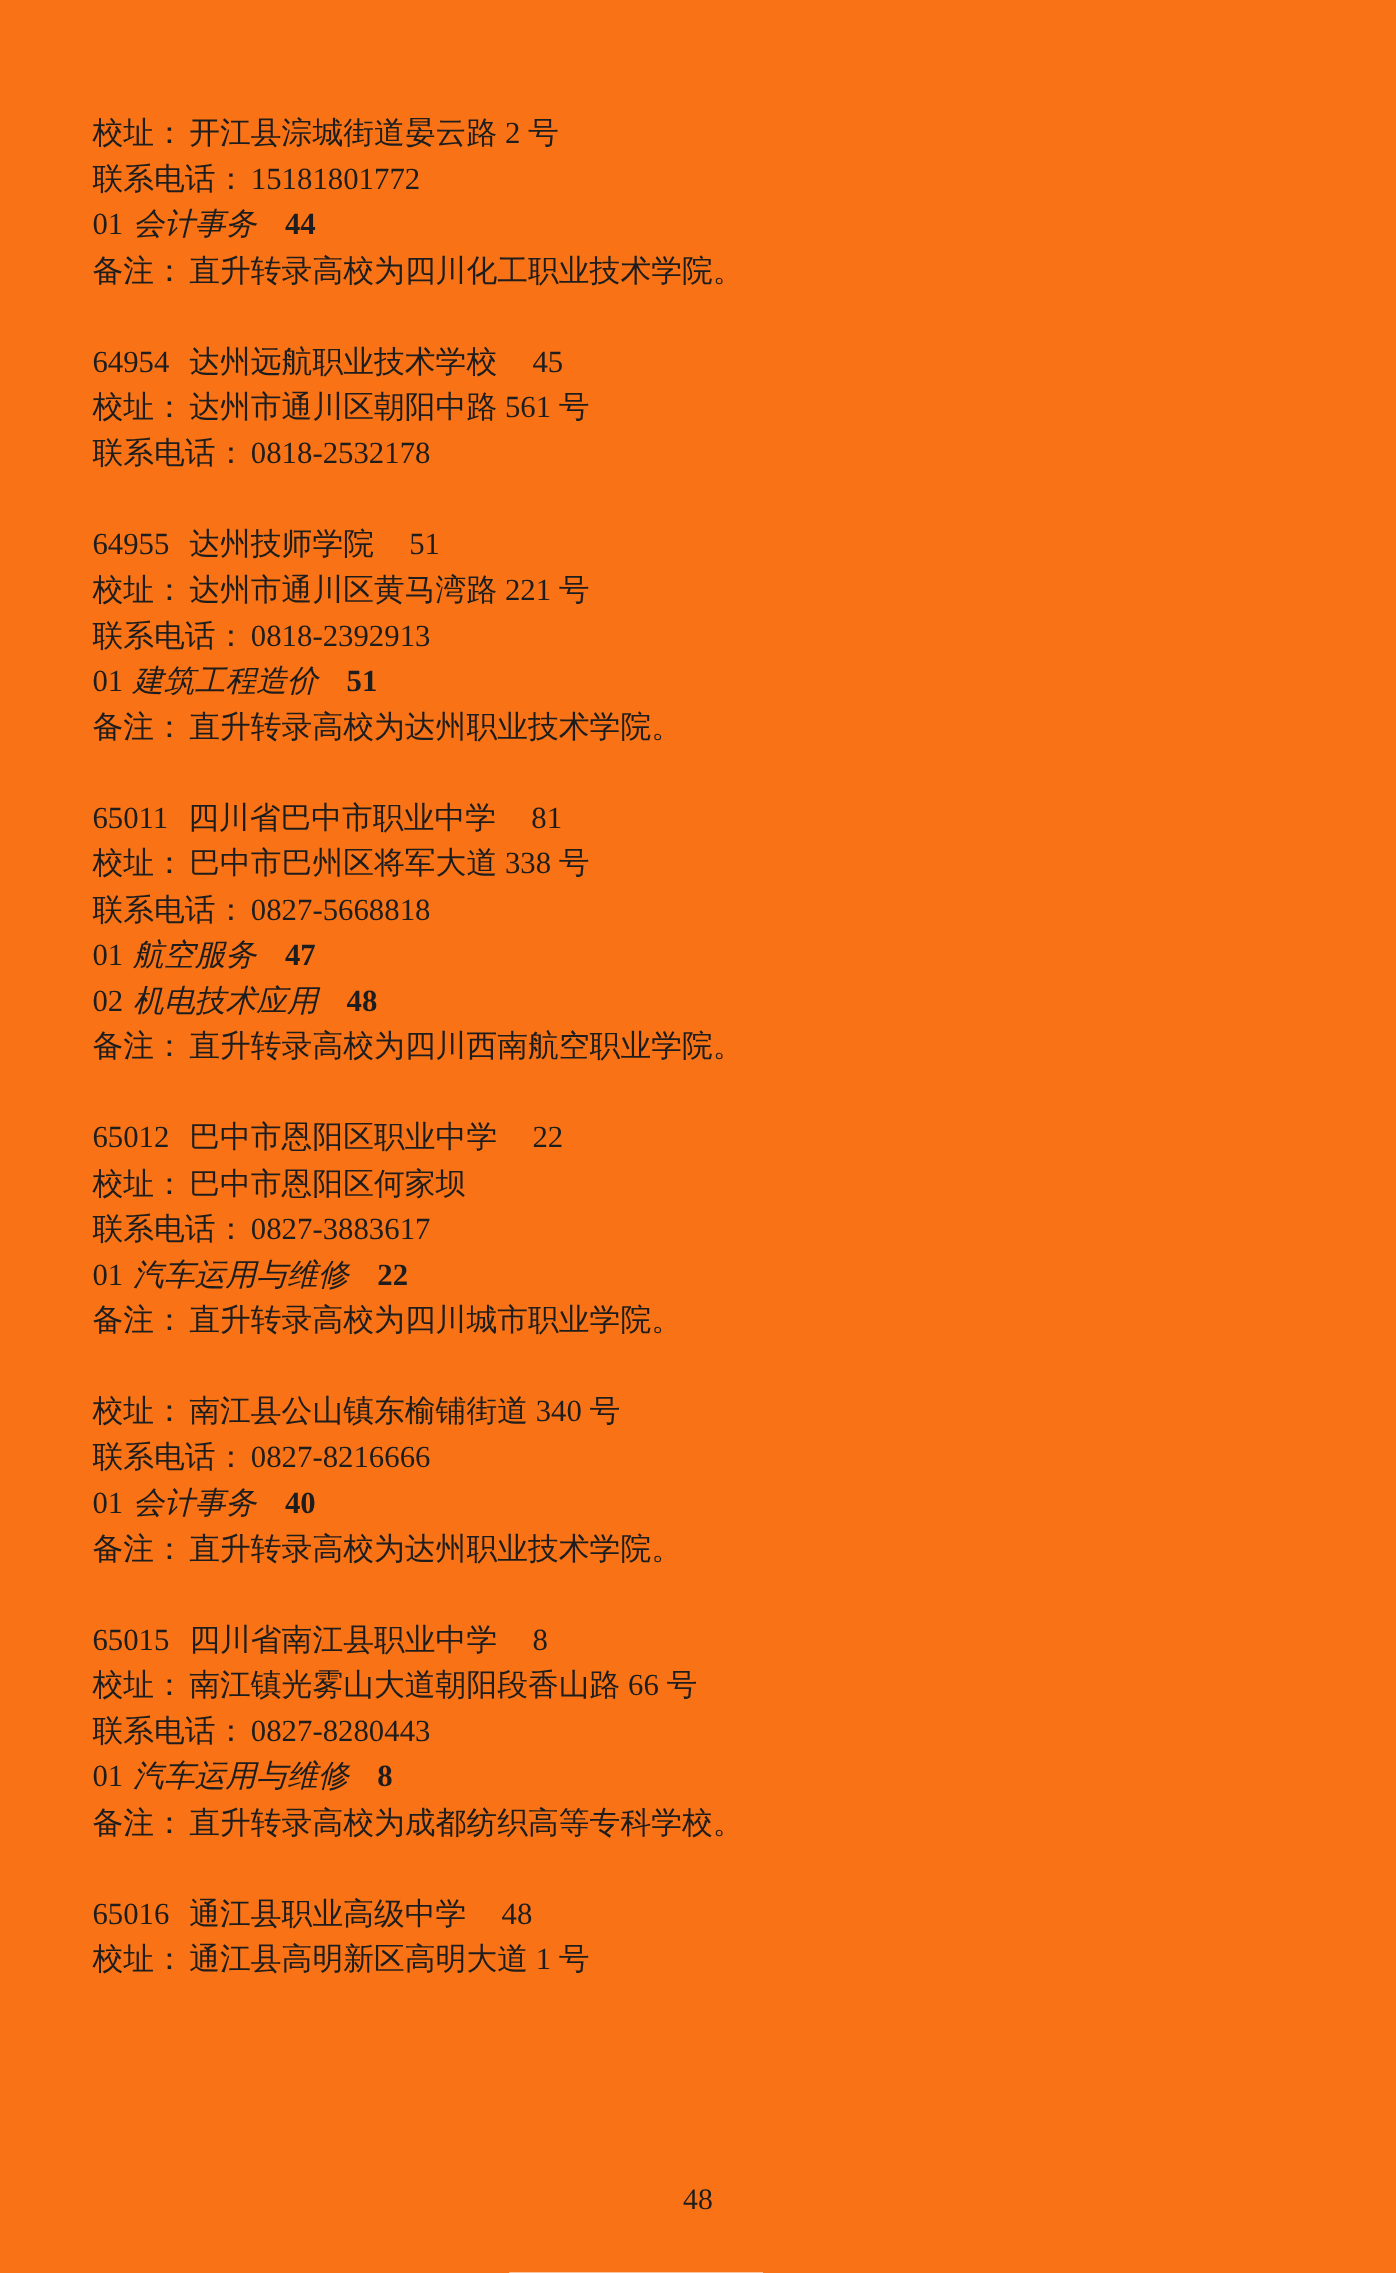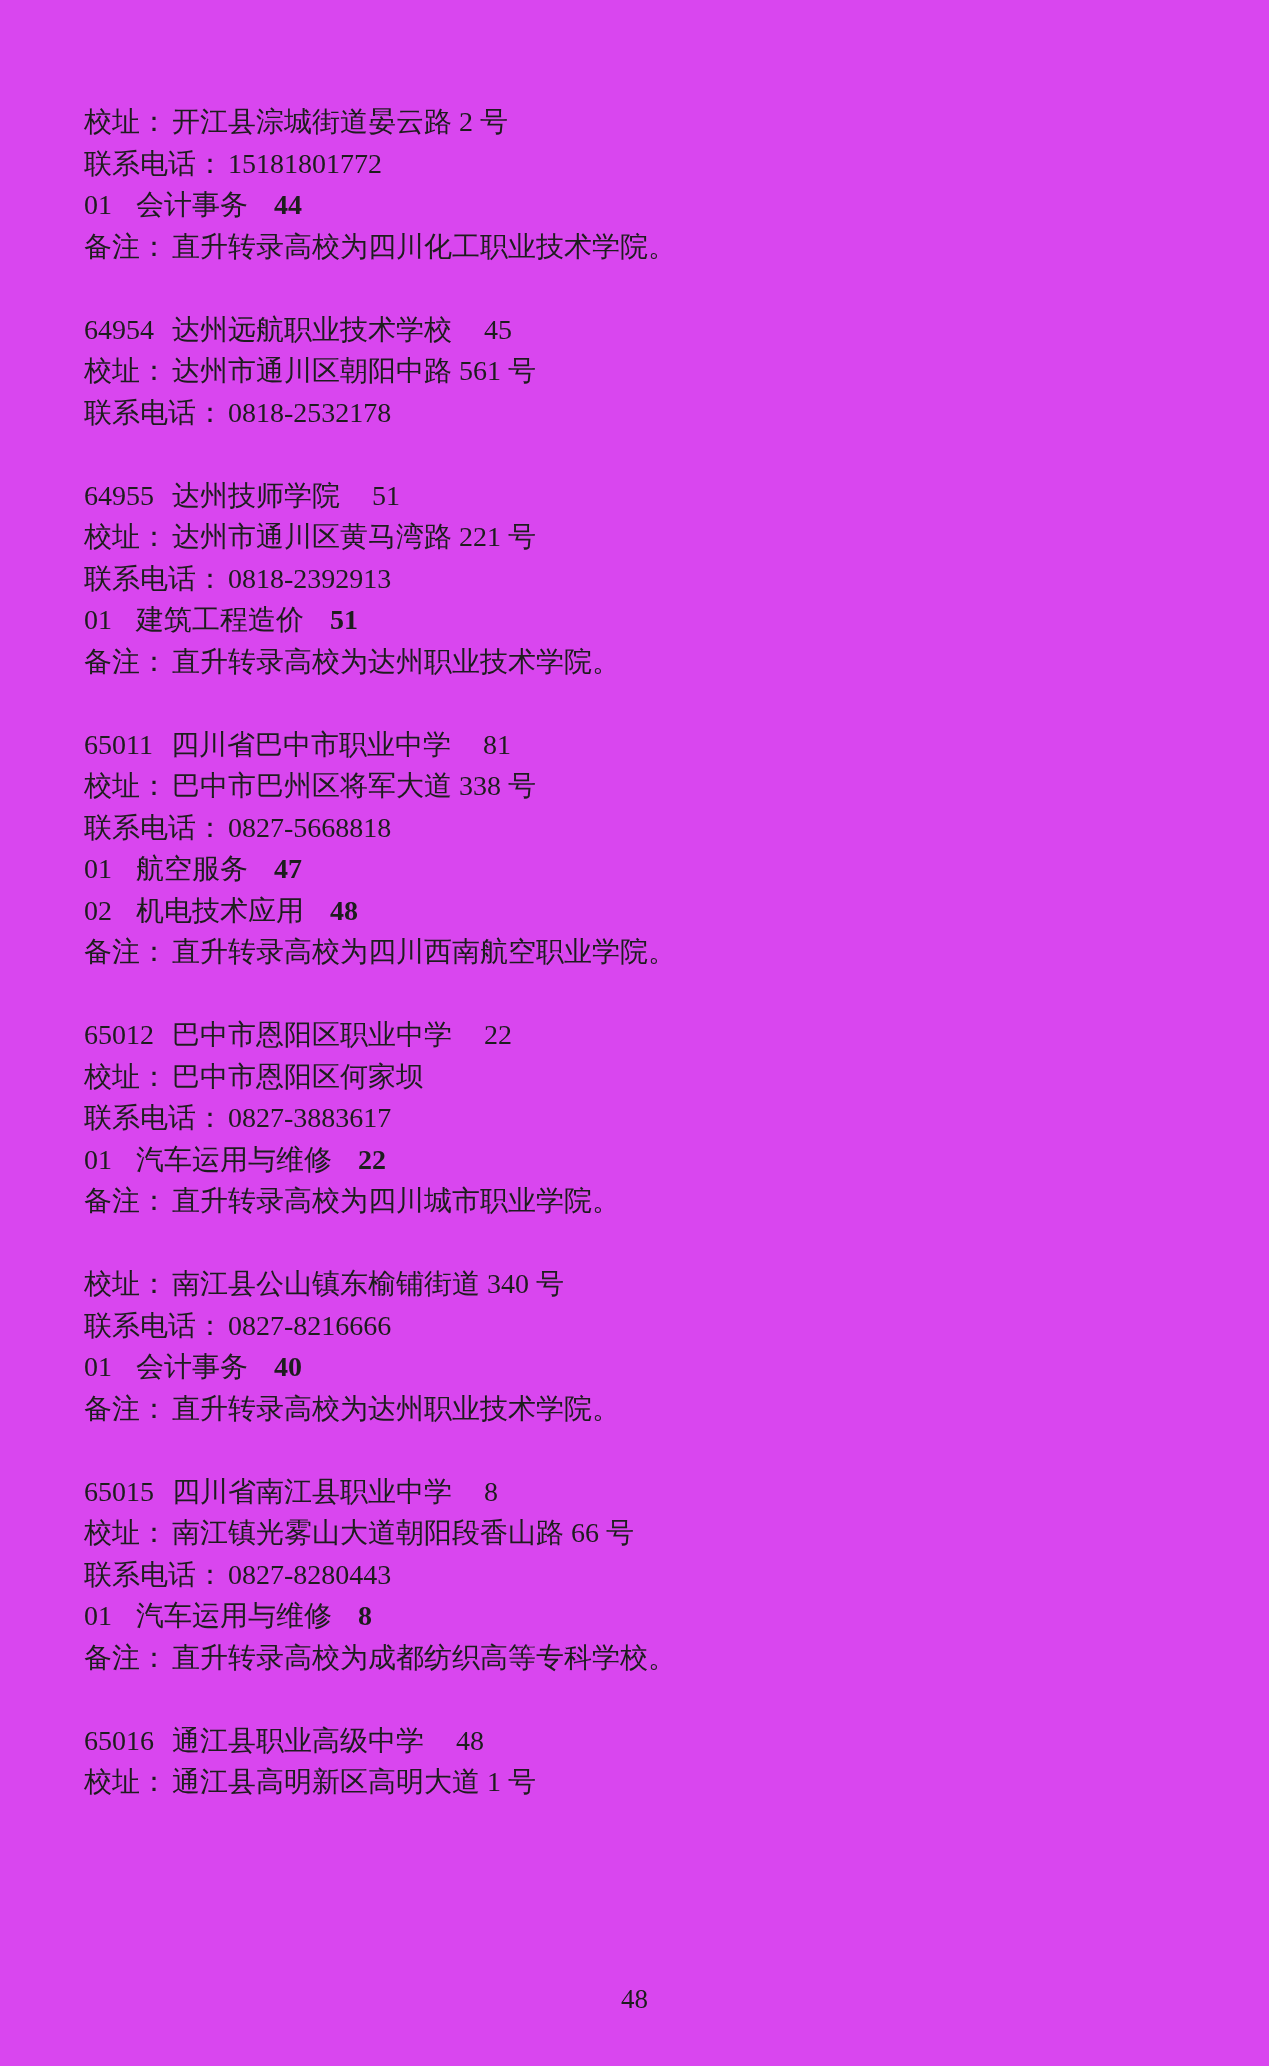--- a/index.html
+++ b/index.html
@@ -4,40 +4,40 @@
 <style>
   html, body {
     margin: 0;
     padding: 0;
     background: #ffffff;
   }
   .page {
     position: relative;
     width: 1269px;
     height: 2066px;
-    background: #d946ef;
+    background: #f97316;
     font-family: "Liberation Serif", "DejaVu Serif", serif;
     color: #1d1d1d;
     overflow: hidden;
   }
   .doc {
     position: absolute;
     left: 84px;
     top: 101px;
     font-size: 28px;
   }
   .line {
     height: 41.5px;
     line-height: 41.5px;
     white-space: pre;
   }
   .line.blank { height: 41.5px; }
   .sname  { margin-left: 18px; }
   .total  { margin-left: 32px; }
-  .mname  { margin-left: 24px; }
+  .mname  { margin-left: 9px; font-style: italic; }
   .count  { margin-left: 26px; font-weight: bold; }
   .val    { margin-left: 4px; }
   .footer {
     position: absolute;
     left: 0;
     right: 0;
     top: 1984px;
     text-align: center;
     font-size: 27px;
     color: #1d1d1d;

